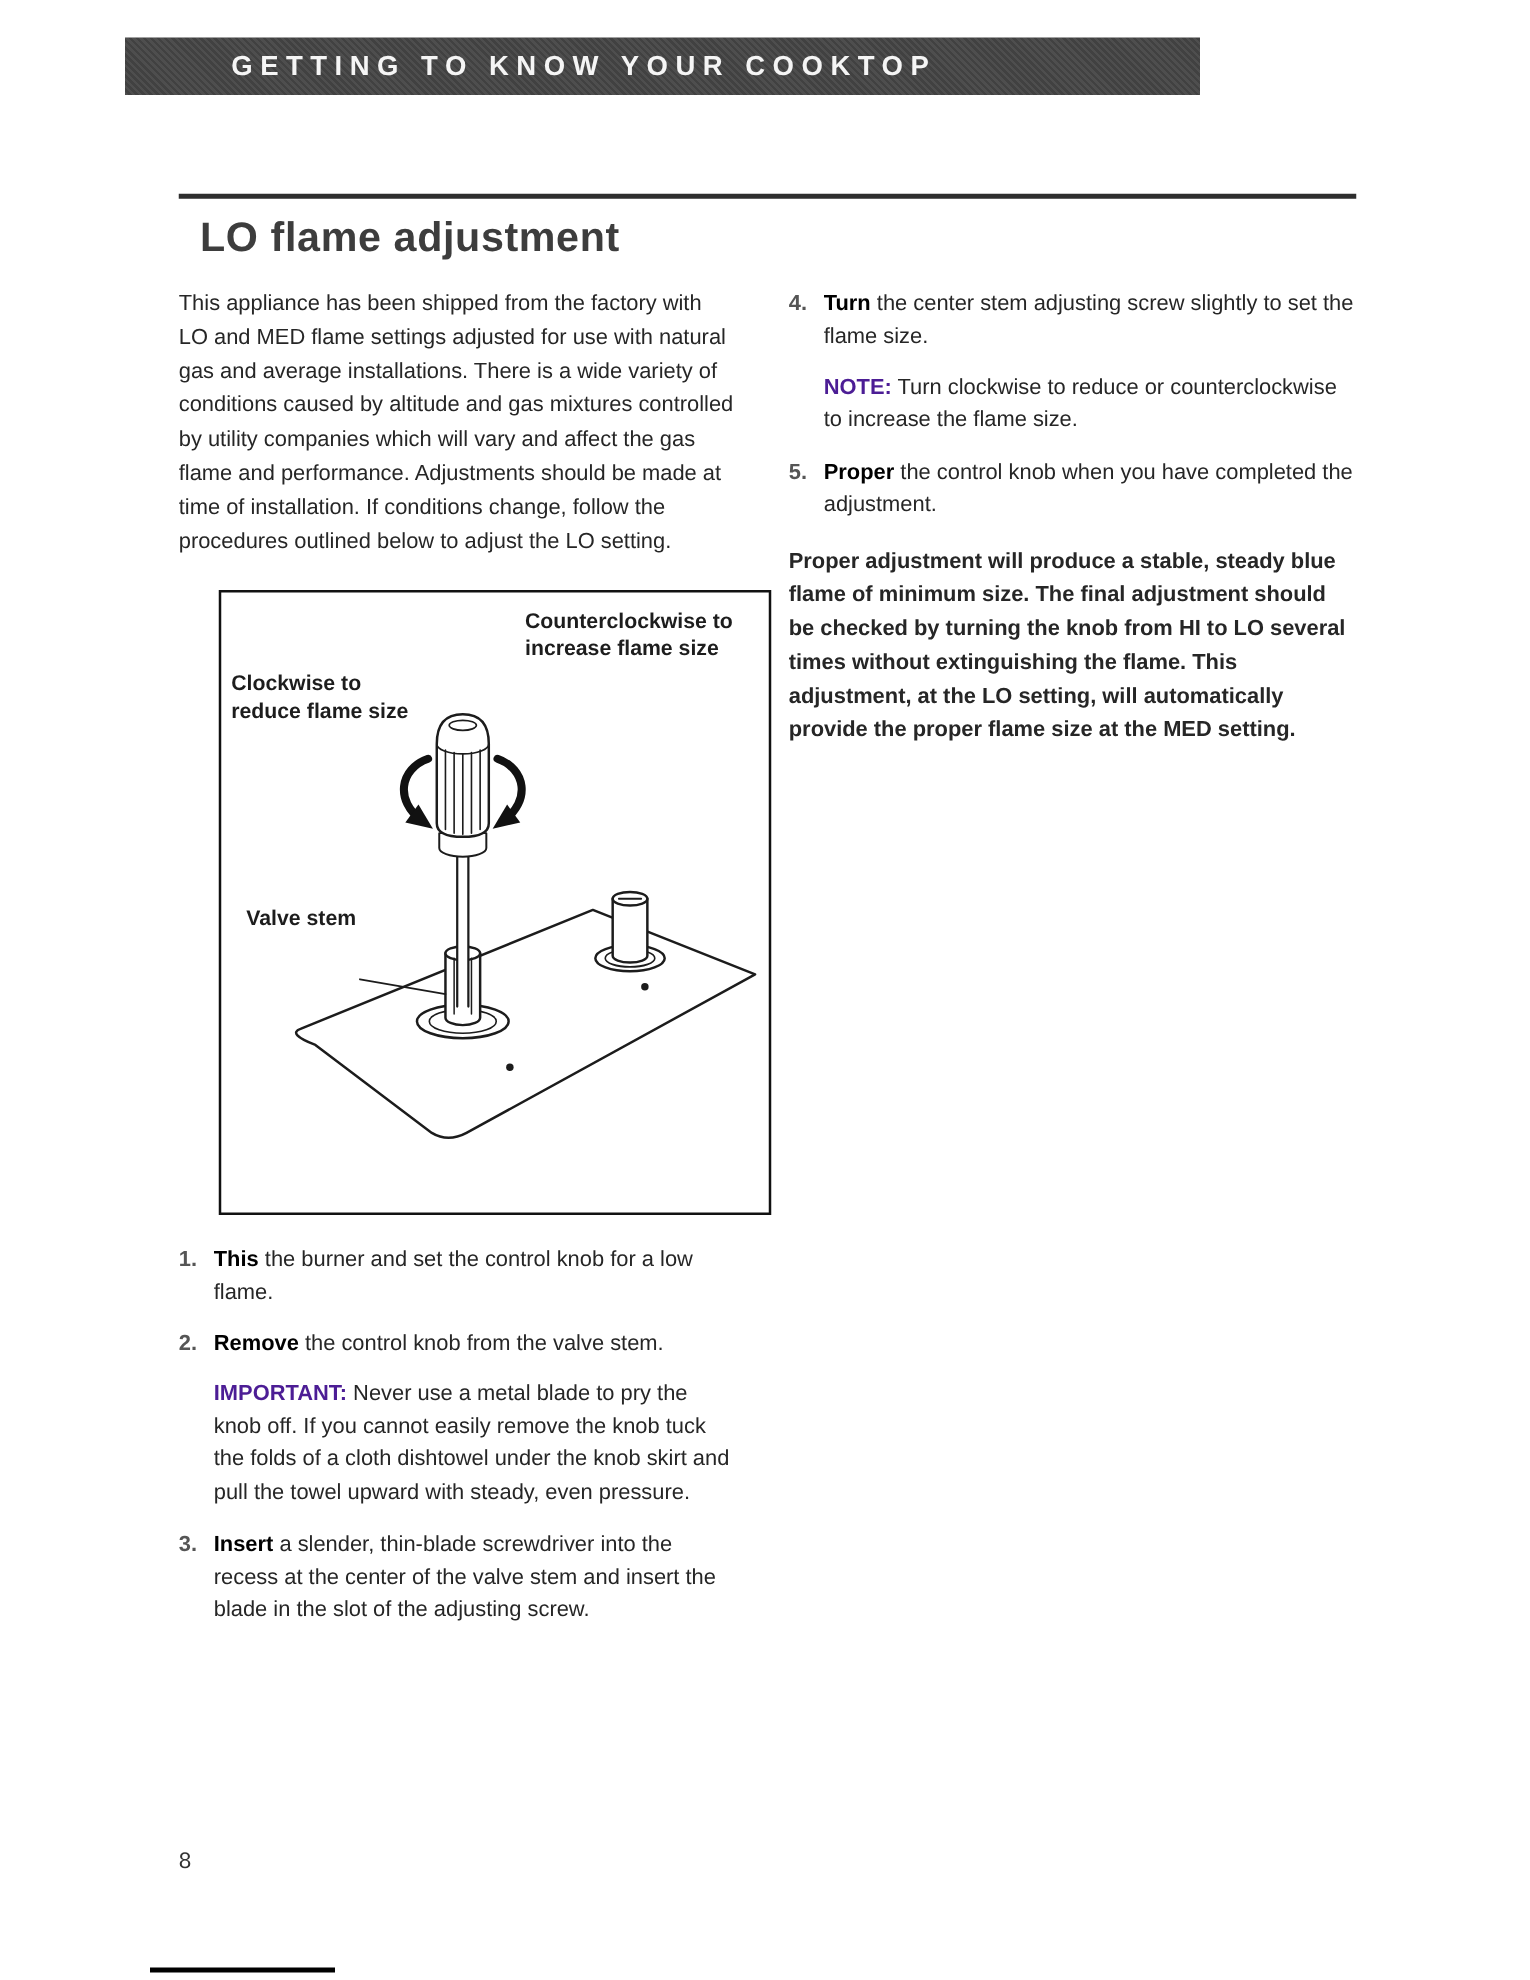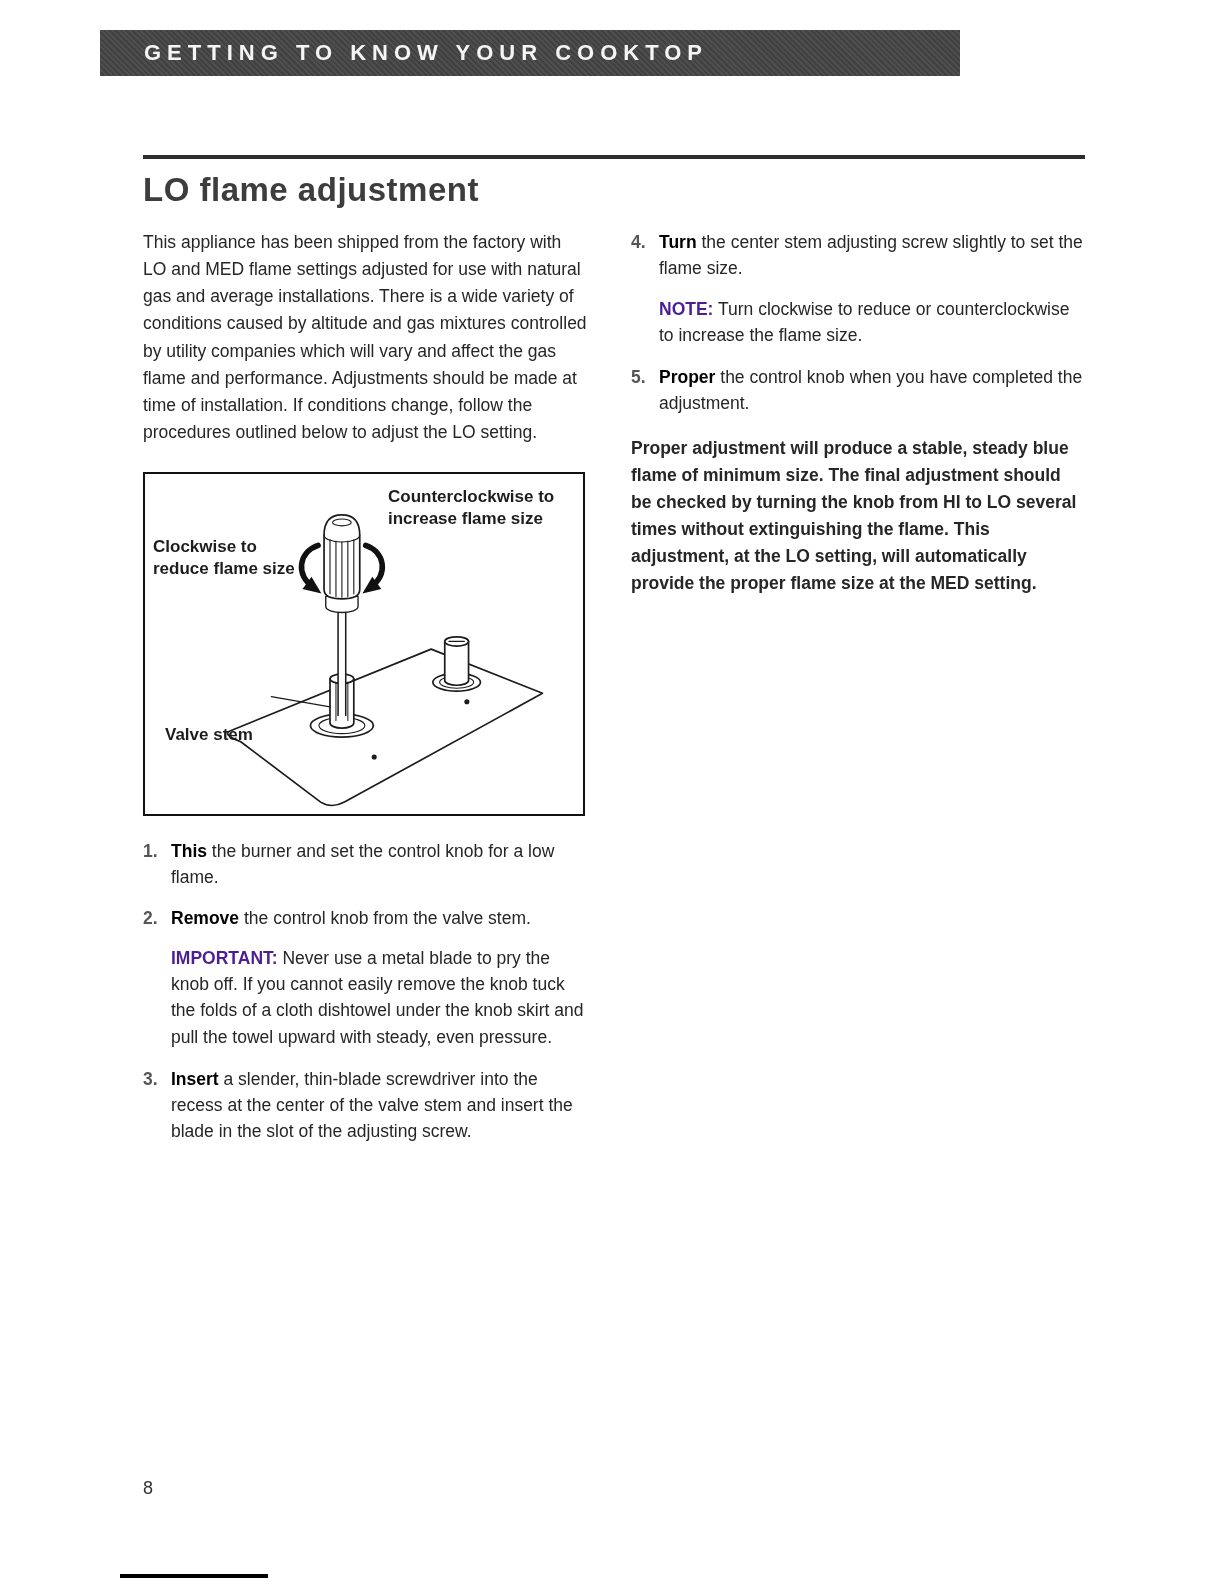--- a/index.html
+++ b/index.html
@@ -14,37 +14,38 @@
   }
   .banner{
     position:absolute;left:100px;top:30px;
     width:860px;height:46px;
     background-color:#414141;
     background-image:repeating-linear-gradient(45deg, rgba(255,255,255,0.07) 0 2px, transparent 2px 4px);
     display:flex;align-items:center;
   }
   .banner-text{
     color:#f5f5f5;font-weight:700;font-size:22px;
-    letter-spacing:6px;padding-left:44px;white-space:nowrap;
+    letter-spacing:6px;padding-left:60px;white-space:nowrap;margin-left:25px;
   }
   .content{position:absolute;left:143px;top:155px;width:942px;}
   .rule{border-top:4px solid #2e2e2e;height:0;}
   .heading{
     font-size:33px;font-weight:700;color:#3d3d3d;
-    letter-spacing:0.5px;margin:12px 0 0 0;
+    letter-spacing:0.5px;margin:12px 0 0 17px;
   }
   .columns{display:flex;gap:42px;margin-top:20px;}
   .col-left{width:446px;flex:0 0 446px;}
   .col-right{flex:1;}
   p{margin:0;}
   .body-text{font-size:17.5px;line-height:1.55;color:#262626;}
   .figure{
-    position:relative;width:442px;height:344px;
+    position:relative;width:442px;height:500px;
     border:2px solid #111;margin-top:26px;box-sizing:border-box;
     background:#fff;
+    margin-left:32px;
   }
   .figure svg{position:absolute;left:0;top:0;width:100%;height:100%;}
   .fig-label{
     position:absolute;font-weight:700;font-size:17px;line-height:1.3;color:#1d1d1d;
   }
   .lbl-ccw{left:243px;top:12px;width:190px;}
   .lbl-cw{left:8px;top:62px;width:144px;text-align:left;}
   .lbl-valve{left:20px;top:250px;width:110px;}
   .steps{margin-top:22px;}
   .step{display:flex;font-size:17.5px;line-height:1.5;color:#262626;margin-bottom:14px;}

